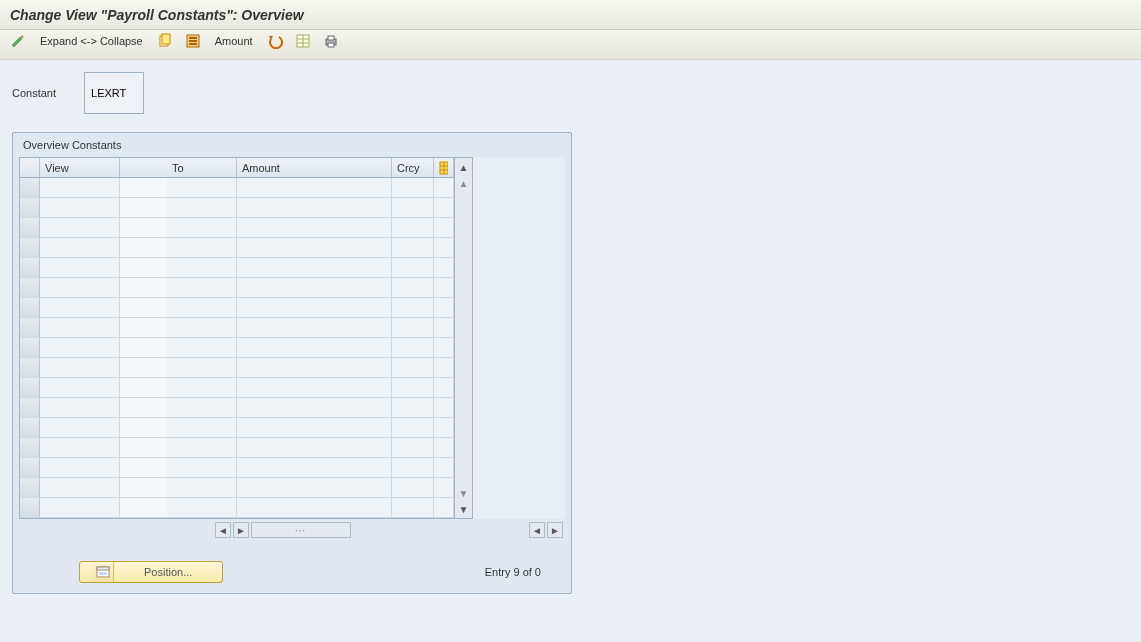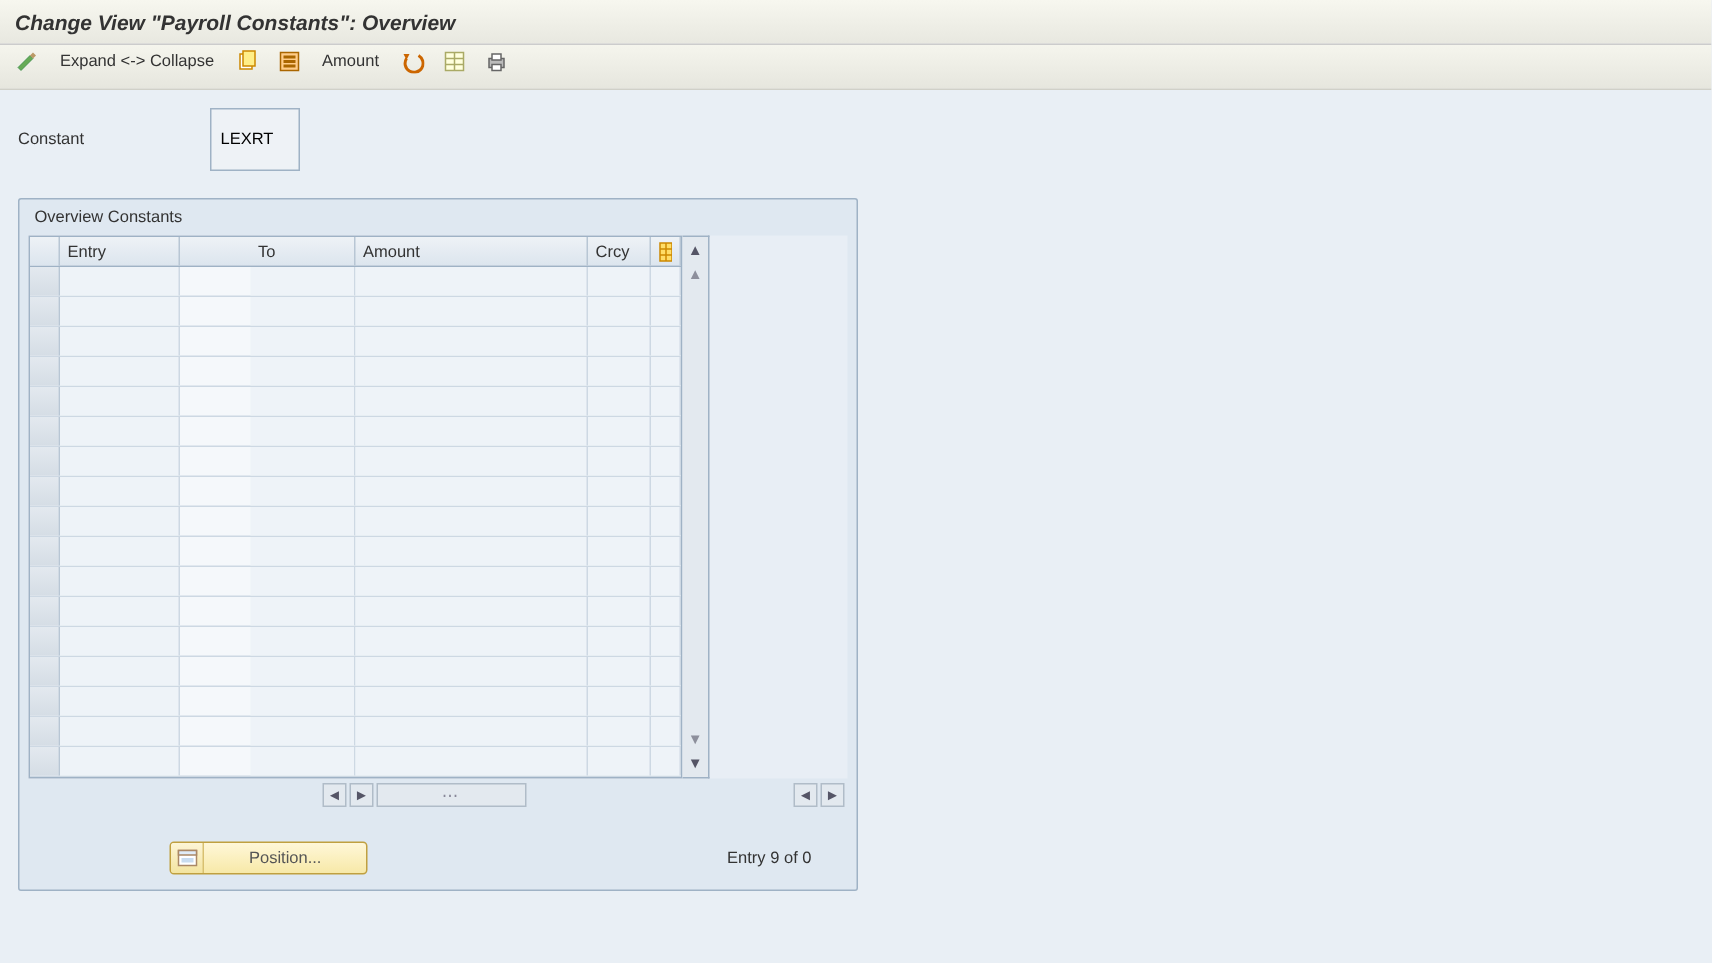--- a/index.html
+++ b/index.html
@@ -70,21 +70,21 @@
     }
     .content-area {
       background: #e9eff5;
       height: calc(100% - 60px);
       padding: 12px;
     }
     .field-row {
       display: flex;
       align-items: center;
       margin-bottom: 18px;
-      gap: 84px;
+      gap: 28px;
     }
     .field-label { font-size: 11px; color: #333; }
     .field-input {
       background: #eef2f6;
       border: 1px solid #9fb2c5;
       padding: 20px 6px;
       width: 60px;
       height: 18px;
       font-size: 11px;
     }
@@ -194,22 +194,23 @@
       padding: 0 4px;
     }
     .position-btn {
       display:flex;
       align-items:center;
       border:1px solid #c0a040;
       border-radius:3px;
       overflow:hidden;
       height:22px;
       cursor:pointer;
-      margin-left: 90px;
+      margin-left: 56px;
       background: linear-gradient(#fff7d8, #f7e9a8);
+      padding-left: 12px;
     }
     .position-btn .picon {
       width:22px; height:100%;
       display:flex; align-items:center; justify-content:center;
       background: linear-gradient(#fdf5d6, #f3e4a0);
       border-right:1px solid #d8c070;
     }
     .position-btn .plabel {
       padding: 0 30px;
       font-size:11px;
@@ -282,21 +283,21 @@
     <input class="field-input" readonly="" value="LEXRT" style="">
   </div>
 
   <div class="panel">
     <div class="panel-title">Overview Constants</div>
 
     <div class="grid-wrapper">
       <div class="grid">
         <div class="grid-header">
           <div class="hcell col-sel"></div>
-          <div class="hcell col-from">Entry</div>
+          <div class="hcell col-from">View</div>
           <div class="hcell col-to">To</div>
           <div class="hcell col-amt">Amount</div>
           <div class="hcell col-crcy">Crcy</div>
           <div class="hcell col-cfg">
             <svg width="14" height="14">
                 <rect x="1" y="1" width="12" height="12" fill="#fd6" stroke="#c80"></rect>
                 <line x1="1" y1="5" x2="13" y2="5" stroke="#c80"></line>
                 <line x1="1" y1="9" x2="13" y2="9" stroke="#c80"></line>
                 <line x1="5" y1="1" x2="5" y2="13" stroke="#c80"></line>
                 <line x1="9" y1="1" x2="9" y2="13" stroke="#c80"></line>

